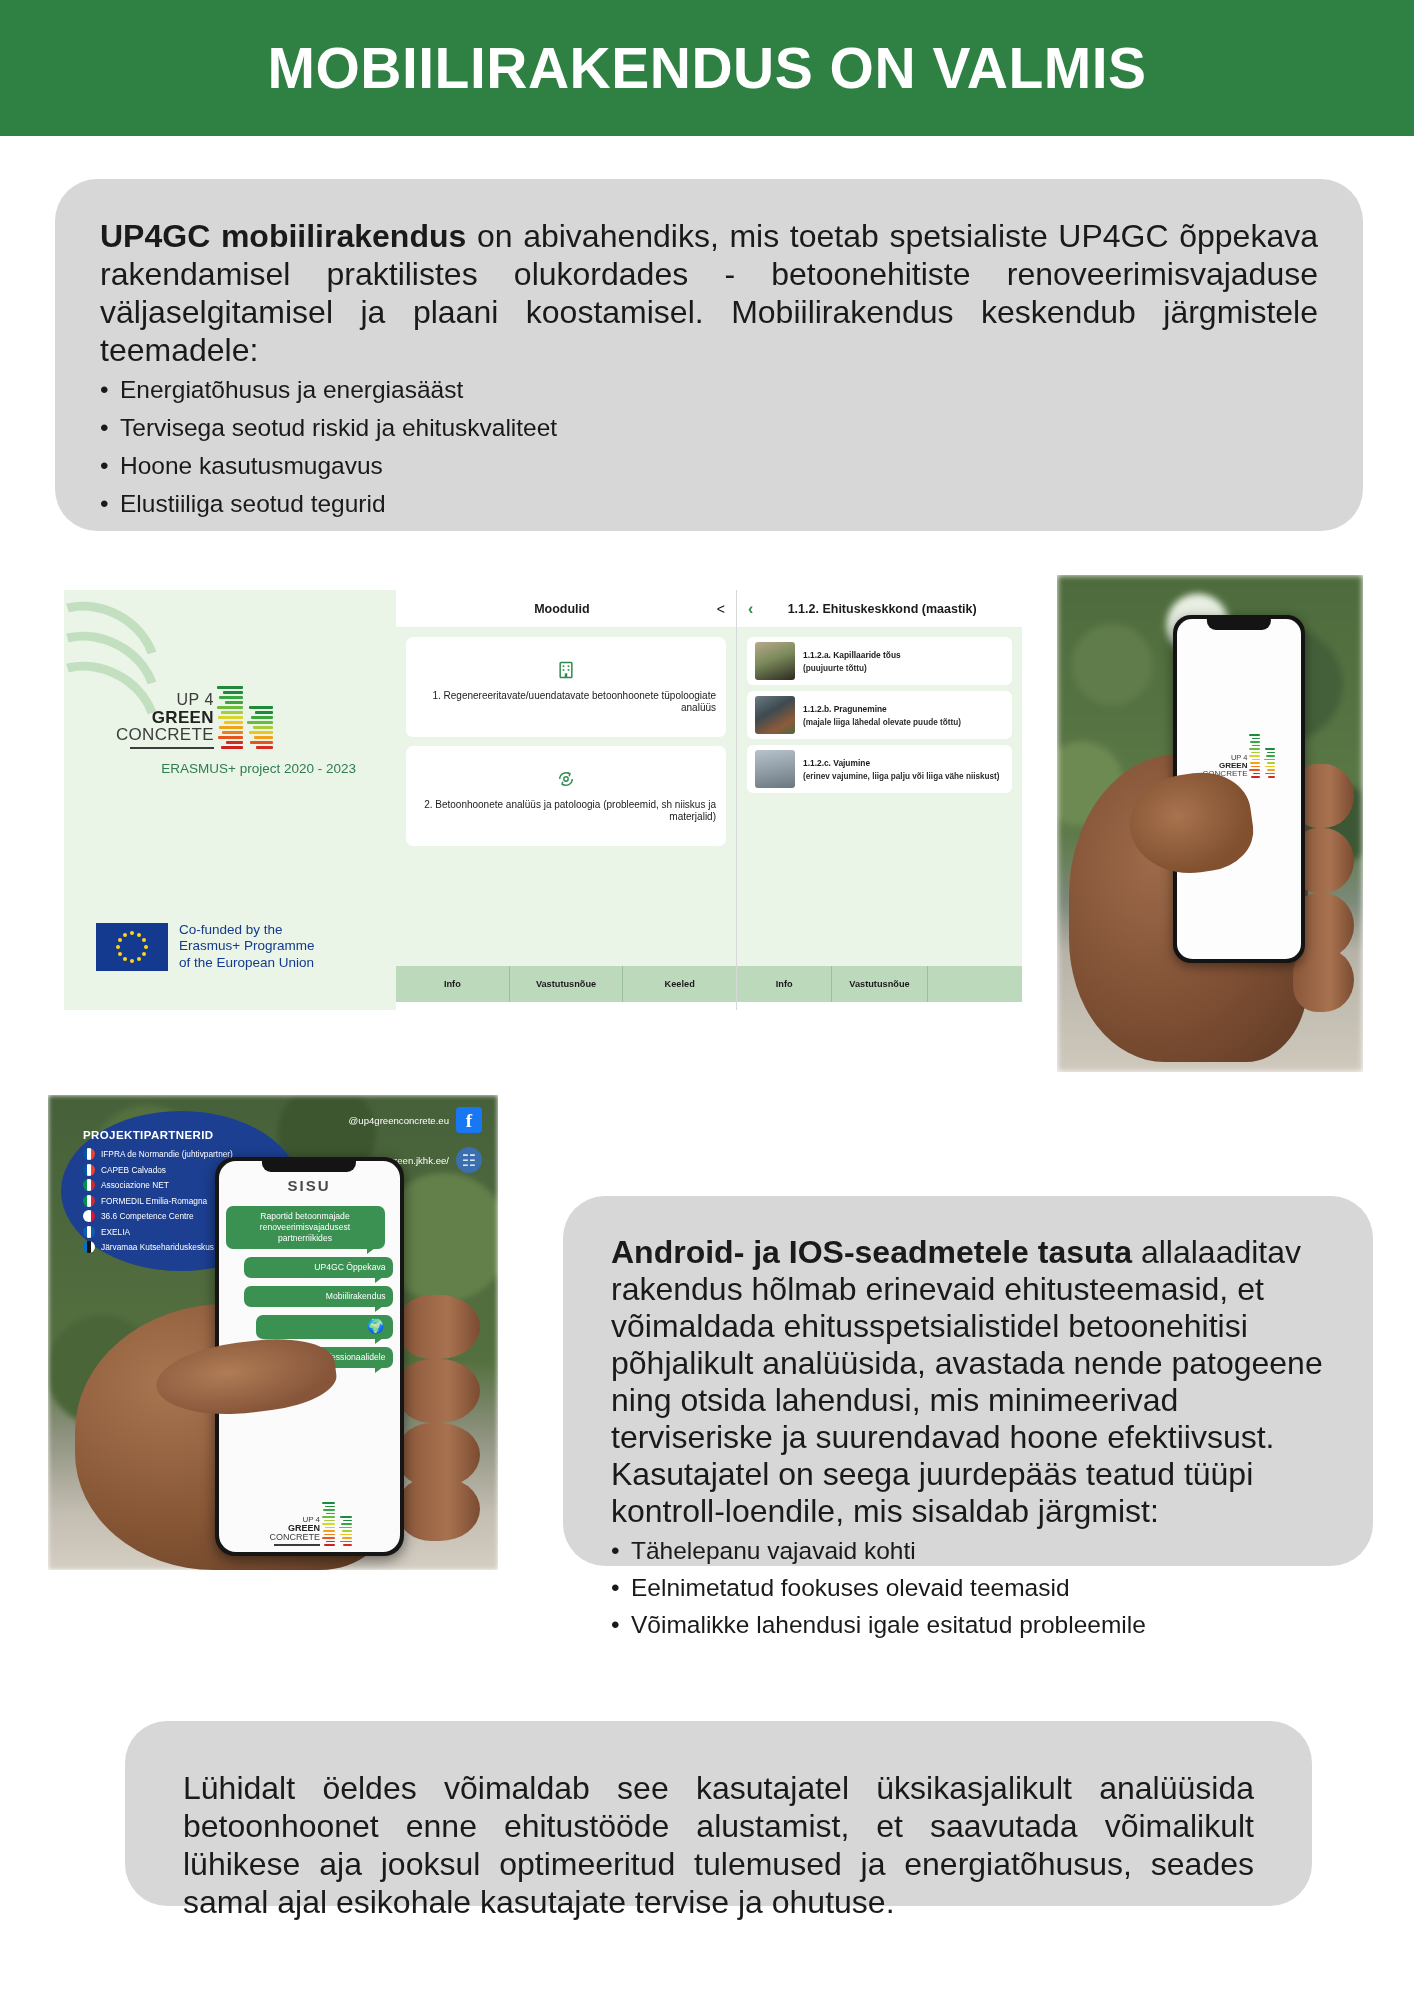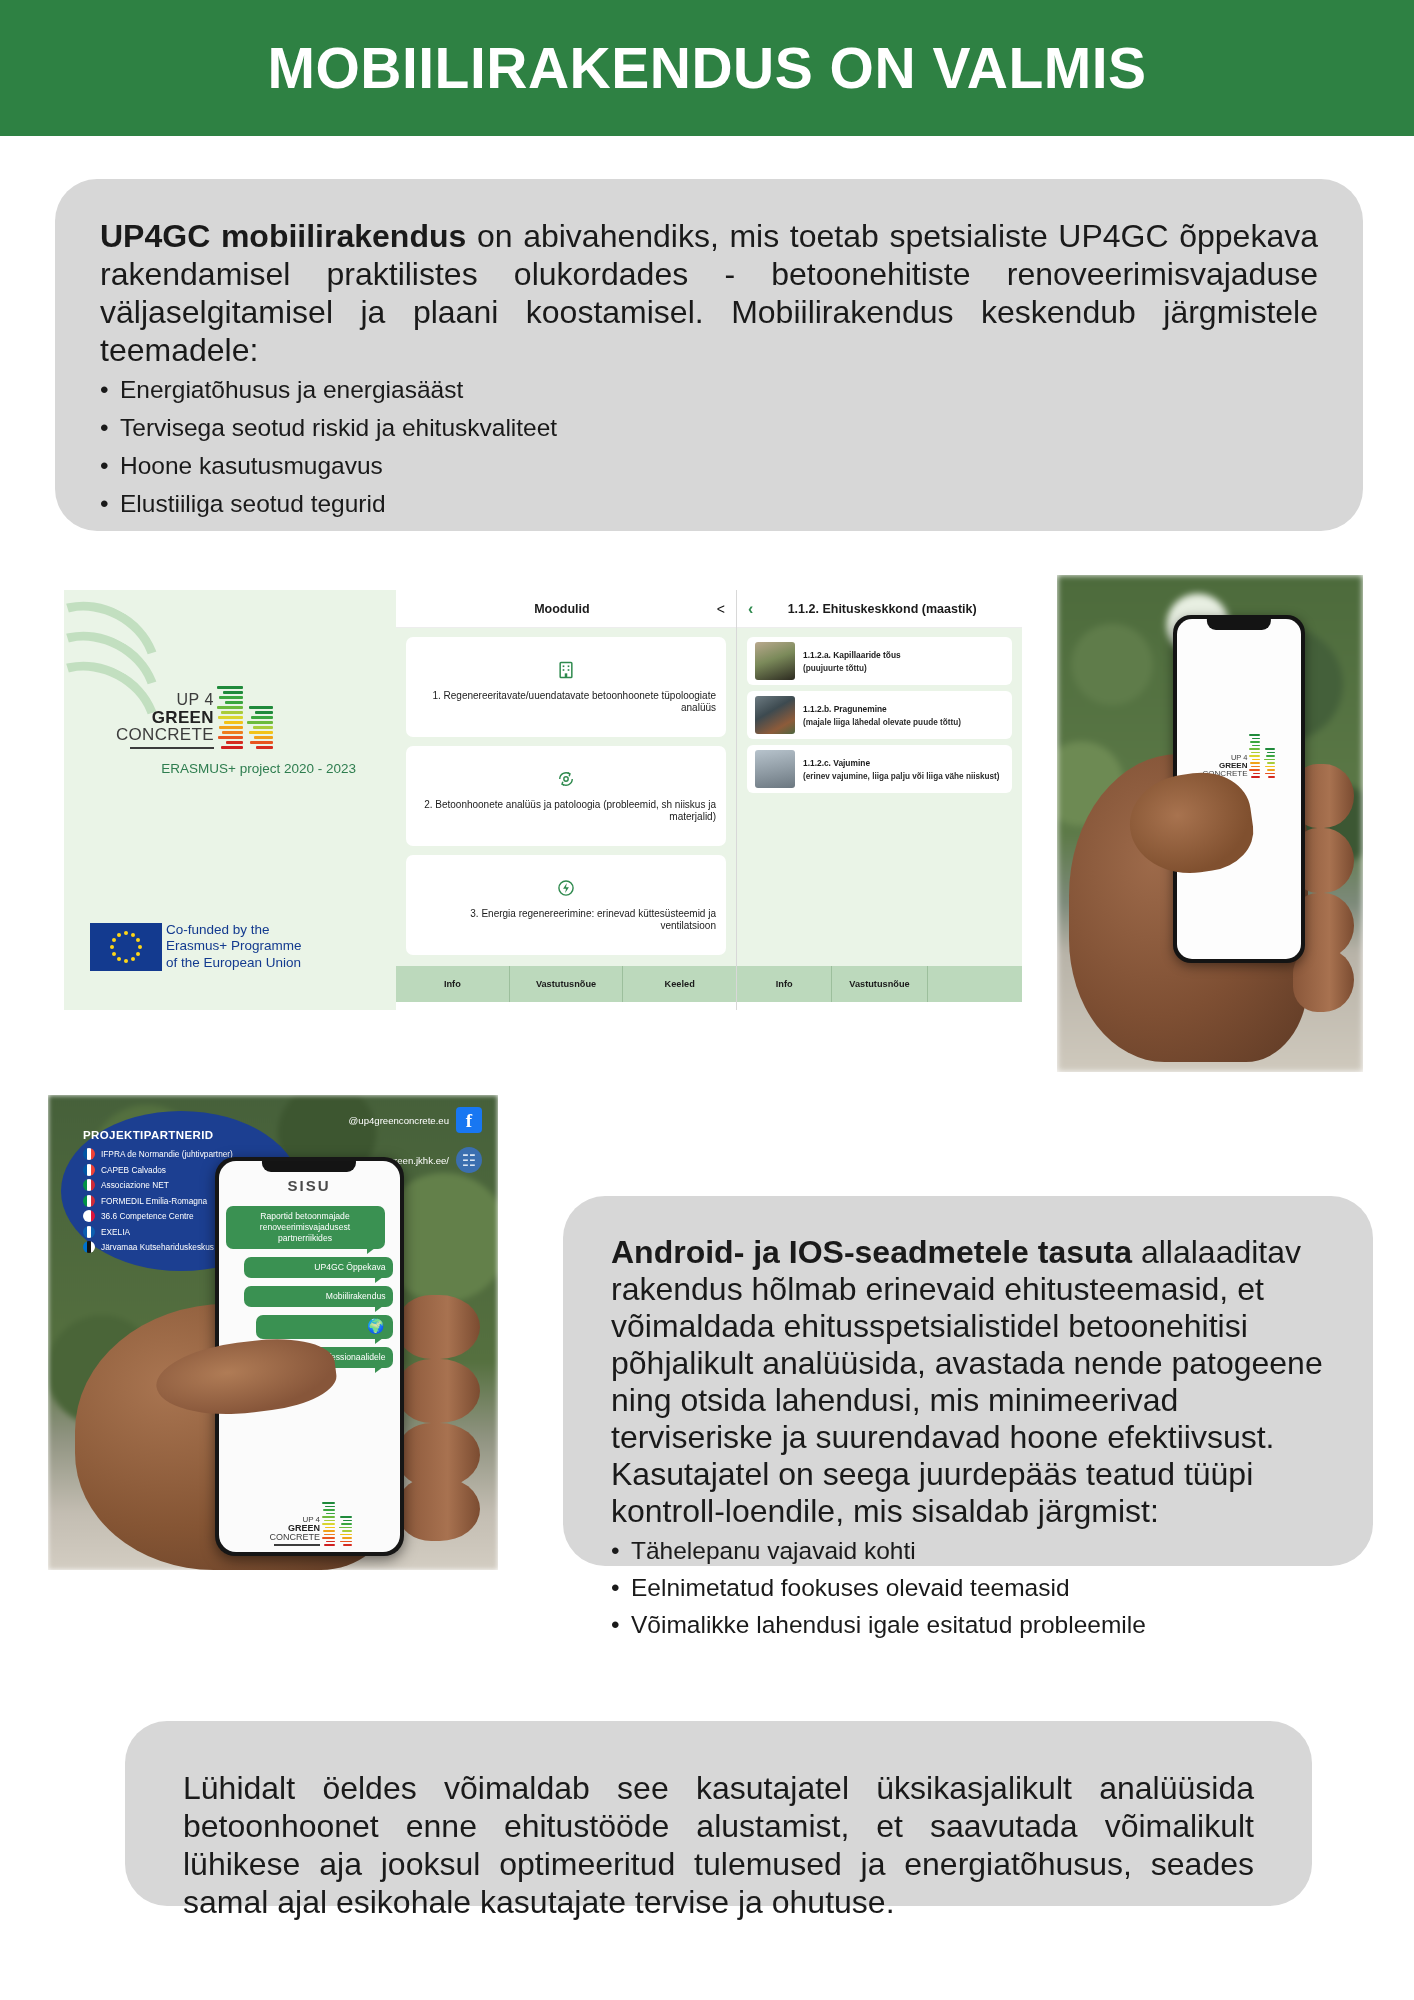--- a/index.html
+++ b/index.html
@@ -63,21 +63,21 @@
   .logo-words { text-align:right; line-height: 1.03; padding-right: 3px; }
   .lw1 { font-size: 16px; color:#3c3c3c; letter-spacing:.5px; }
   .lw2 { font-size: 17px; color:#222; font-weight:bold; letter-spacing:.3px;}
   .lw3 { font-size: 17px; color:#3c3c3c; letter-spacing:.3px; }
   .logo-underline { height:2.5px; background:#3c3c3c; width:84px; margin-top:3px; margin-left:auto;}
   .bars { display:flex; align-items:flex-end; gap:4px; }
   .barcol { display:flex; flex-direction:column; justify-content:flex-end; gap:2px; }
   .bseg { height:3px; border-radius:1px; }
   .erasmus-line { margin-top: 12px; text-align:right; font-size: 13.5px; color:#2e7d4f; }
 
-  .eu-block { position:absolute; left: 26px; top: 332px; display:flex; align-items:center; gap:4px; }
+  .eu-block { position:absolute; left: 32px; top: 332px; display:flex; align-items:center; gap:11px; }
   .eu-flag { width: 72px; height: 48px; background:#133a8f; position:relative; }
   .eu-star { position:absolute; width:4px; height:4px; background:#ffd617; border-radius:50%; }
   .eu-text { font-size: 13.5px; line-height: 1.22; color:#133a8f; }
 
   .strip-divider { position:absolute; top:0; width:1px; height:420px; background:#d8d8d8; }
 
   .app-pane { position: absolute; top: 0; height: 420px; background:#fff; }
   .app-pane2 { left: 332px; width: 340px; }
   .app-pane3 { left: 673px; width: 285px; }
   .app-hdr {
@@ -349,29 +349,20 @@
           <div class="mod-icon">
             <svg width="20" height="20" viewBox="0 0 24 24" fill="none" stroke="#2f8a4e" stroke-width="1.7">
               <path d="M4.5 12a7.5 7.5 0 0 1 12-6"></path>
                 <path d="M19.5 12a7.5 7.5 0 0 1-12 6"></path>
               <path d="M14 4.5l2.8 1.3-1 2.9"></path>
                 <path d="M10 19.5l-2.8-1.3 1-2.9"></path>
               <circle cx="12" cy="12" r="2.6"></circle>
             </svg>
           </div>
           <div class="mod-label">2. Betoonhoonete analüüs ja patoloogia (probleemid, sh niiskus ja materjalid)</div>
-        </div>
-        <div class="mod-card">
-          <div class="mod-icon">
-            <svg width="20" height="20" viewBox="0 0 24 24" fill="none" stroke="#2f8a4e" stroke-width="1.7">
-              <circle cx="12" cy="12" r="8.5"></circle>
-              <path d="M13 6l-4.5 7H12l-1 5 4.5-7H12z" fill="#2f8a4e" stroke="none"></path>
-            </svg>
-          </div>
-          <div class="mod-label">3. Energia regenereerimine: erinevad küttesüsteemid ja ventilatsioon</div>
         </div>
       </div>
       <div class="app-nav">
         <div class="app-nav-item">Info</div>
         <div class="app-nav-item">Vastutusnõue</div>
         <div class="app-nav-item">Keeled</div>
       </div>
     </div>
 
     <div class="app-pane app-pane3">

